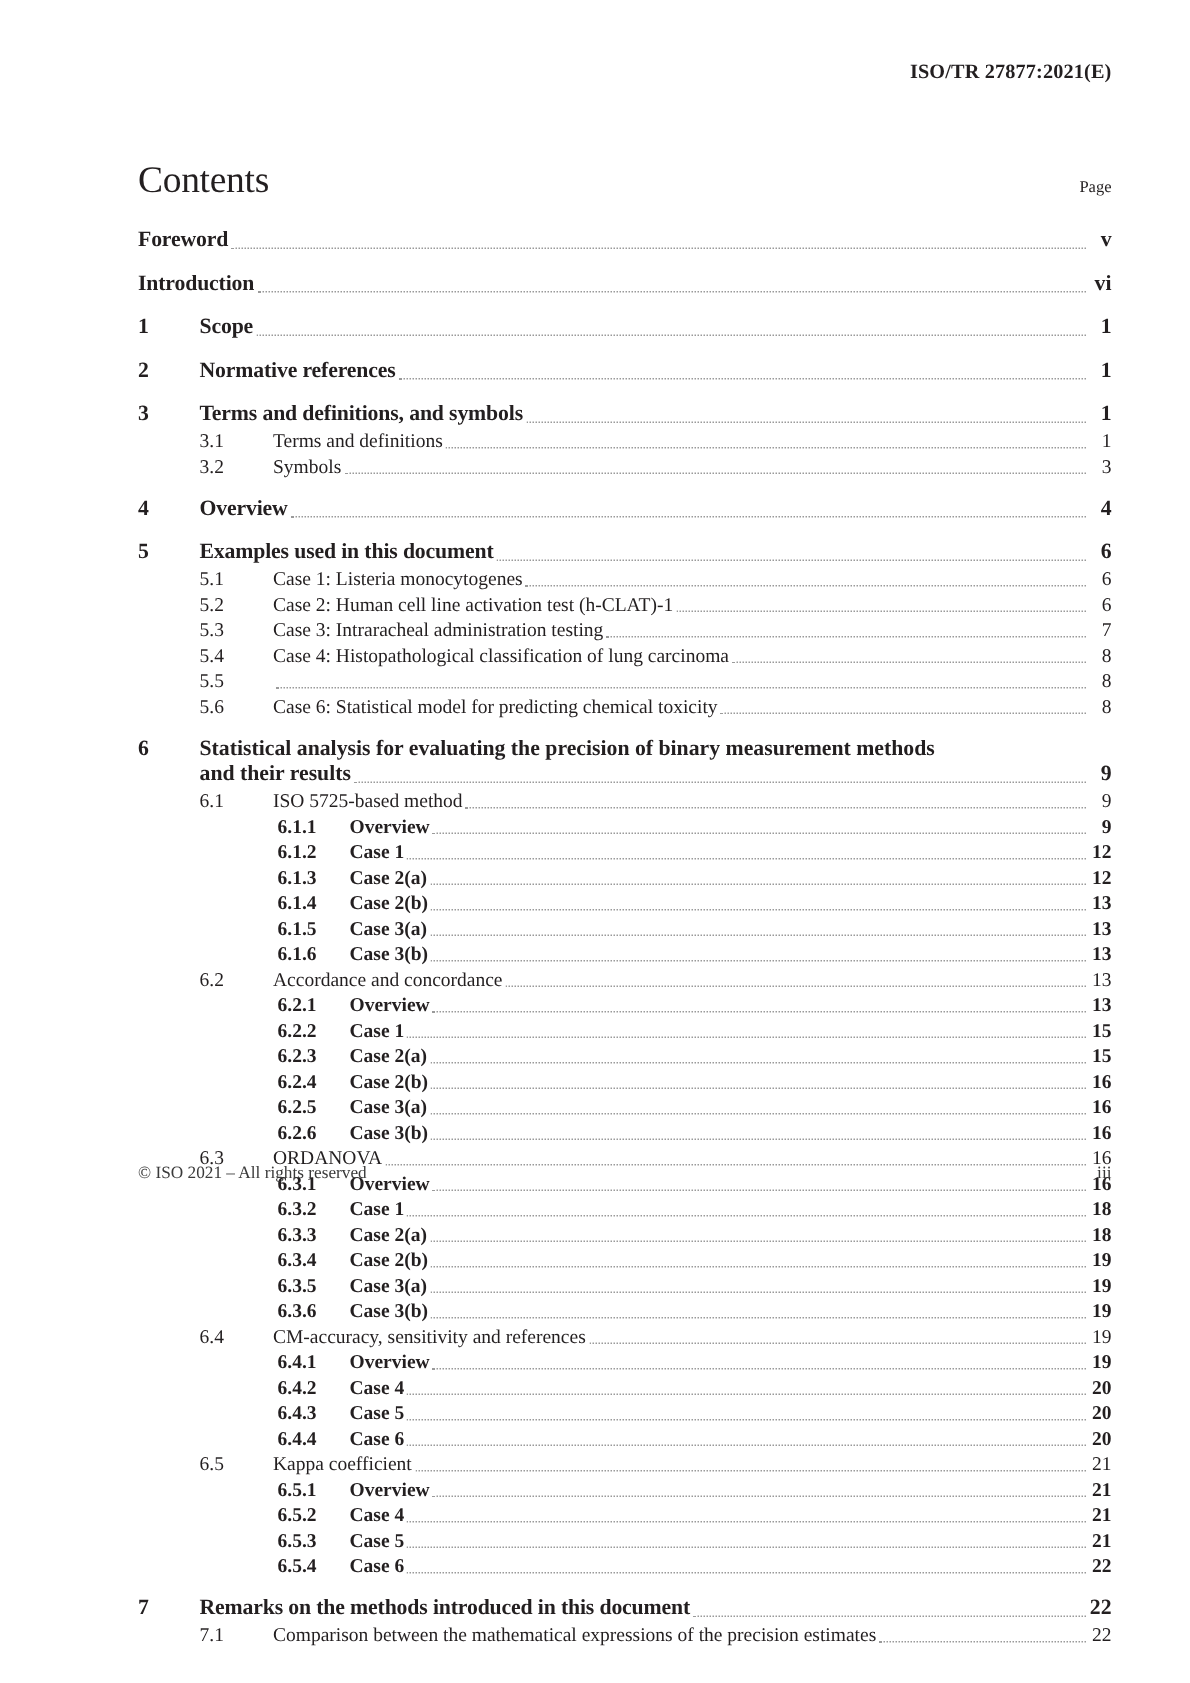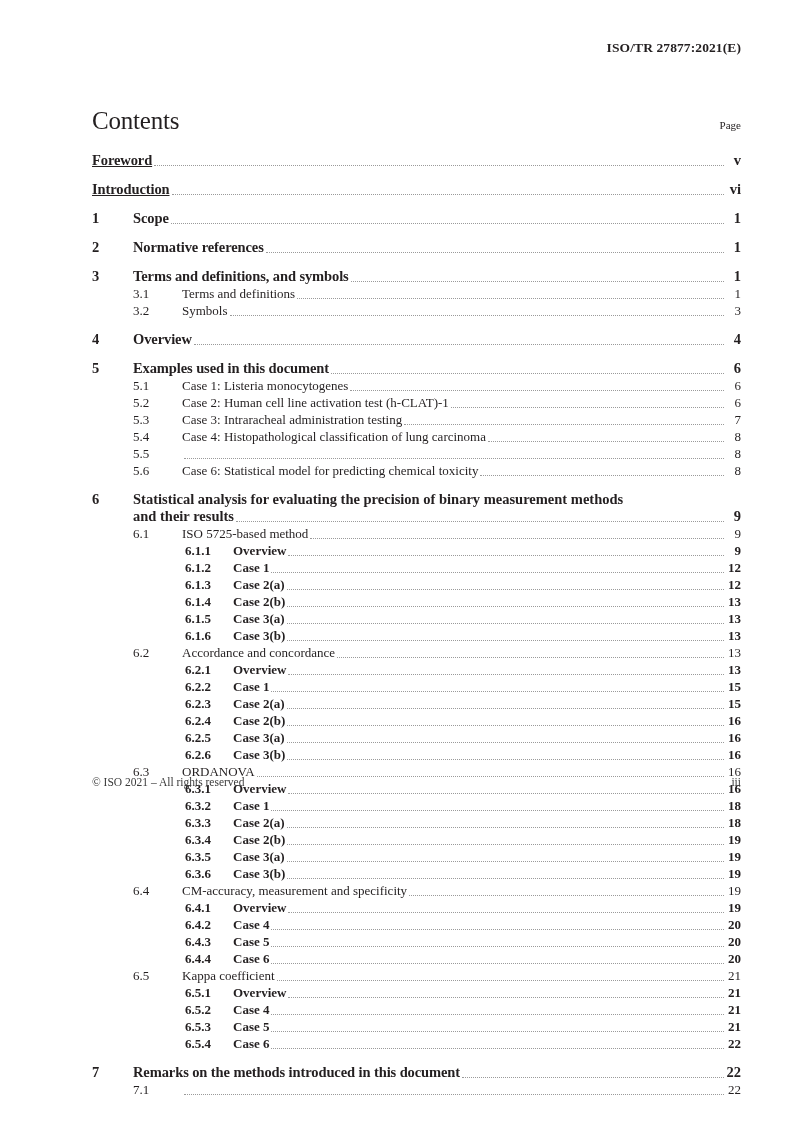--- a/index.html
+++ b/index.html
@@ -107,21 +107,21 @@
     white-space: nowrap;
   }
 
   
   .lvl0 {
     font-size: 14.5px;
     font-weight: bold;
     margin-top: 12px;
   }
   .lvl0:first-child { margin-top: 0; }
-  .lvl0 .label { letter-spacing: -0.1px; text-decoration: underline; }
+  .lvl0 .label { letter-spacing: -0.1px; }
 
   
   .lvl1 {
     font-size: 14.5px;
     font-weight: bold;
     margin-top: 12px;
   }
   .lvl1 .num {
     width: 41px;
   }
@@ -412,21 +412,21 @@
         <span class="pg">19</span>
       </div>
       <div class="toc-entry lvl3">
         <span class="num">6.3.6</span>
         <span class="label">Case 3(b)</span>
         <span class="leader"></span>
         <span class="pg">19</span>
       </div>
       <div class="toc-entry lvl2">
         <span class="num">6.4</span>
-        <span class="label">CM-accuracy, measurement and specificity</span>
+        <span class="label">CM-accuracy, sensitivity and references</span>
         <span class="leader"></span>
         <span class="pg">19</span>
       </div>
       <div class="toc-entry lvl3">
         <span class="num">6.4.1</span>
         <span class="label">Overview</span>
         <span class="leader"></span>
         <span class="pg">19</span>
       </div>
       <div class="toc-entry lvl3">
@@ -478,20 +478,21 @@
         <span class="pg">22</span>
       </div>
       <div class="toc-entry lvl1">
         <span class="num">7</span>
         <span class="label">Remarks on the methods introduced in this document</span>
         <span class="leader"></span>
         <span class="pg">22</span>
       </div>
       <div class="toc-entry lvl2">
         <span class="num">7.1</span>
+        <span class="label">Comparison between the mathematical expressions of the precision estimates</span>
         <span class="leader"></span>
         <span class="pg">22</span>
       </div>
     </div>
 
   <div class="doc-footer">
     <div class="footer-left">© ISO 2021 – All rights reserved</div>
     <div class="footer-right">iii</div>
   </div>
 

